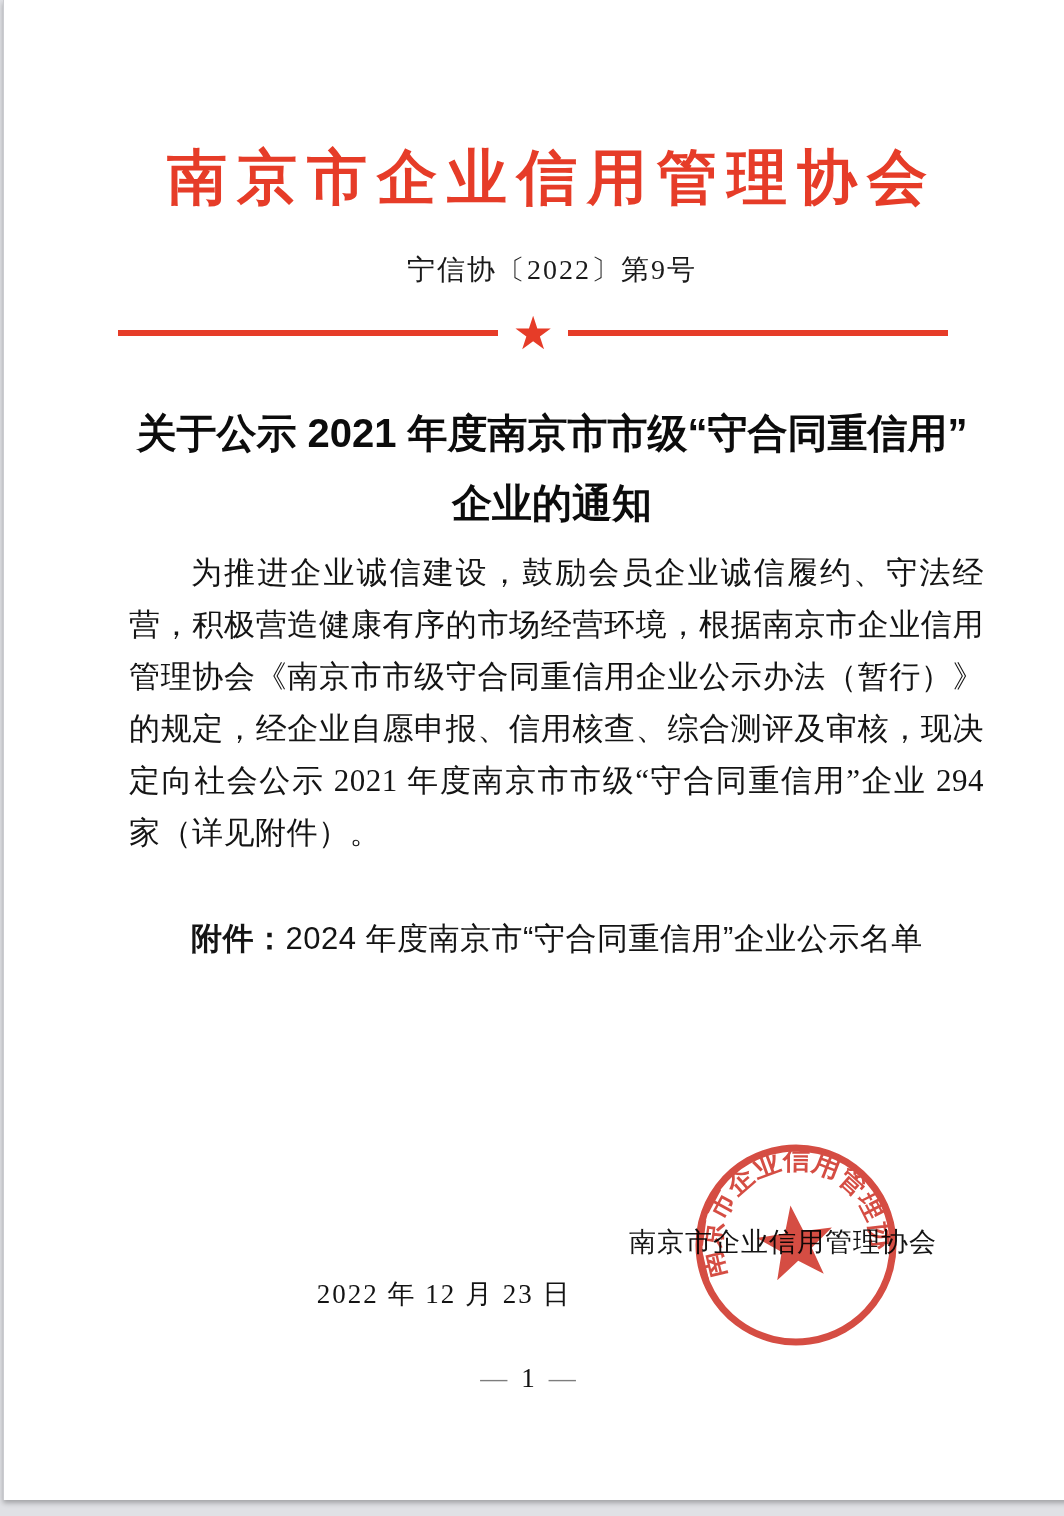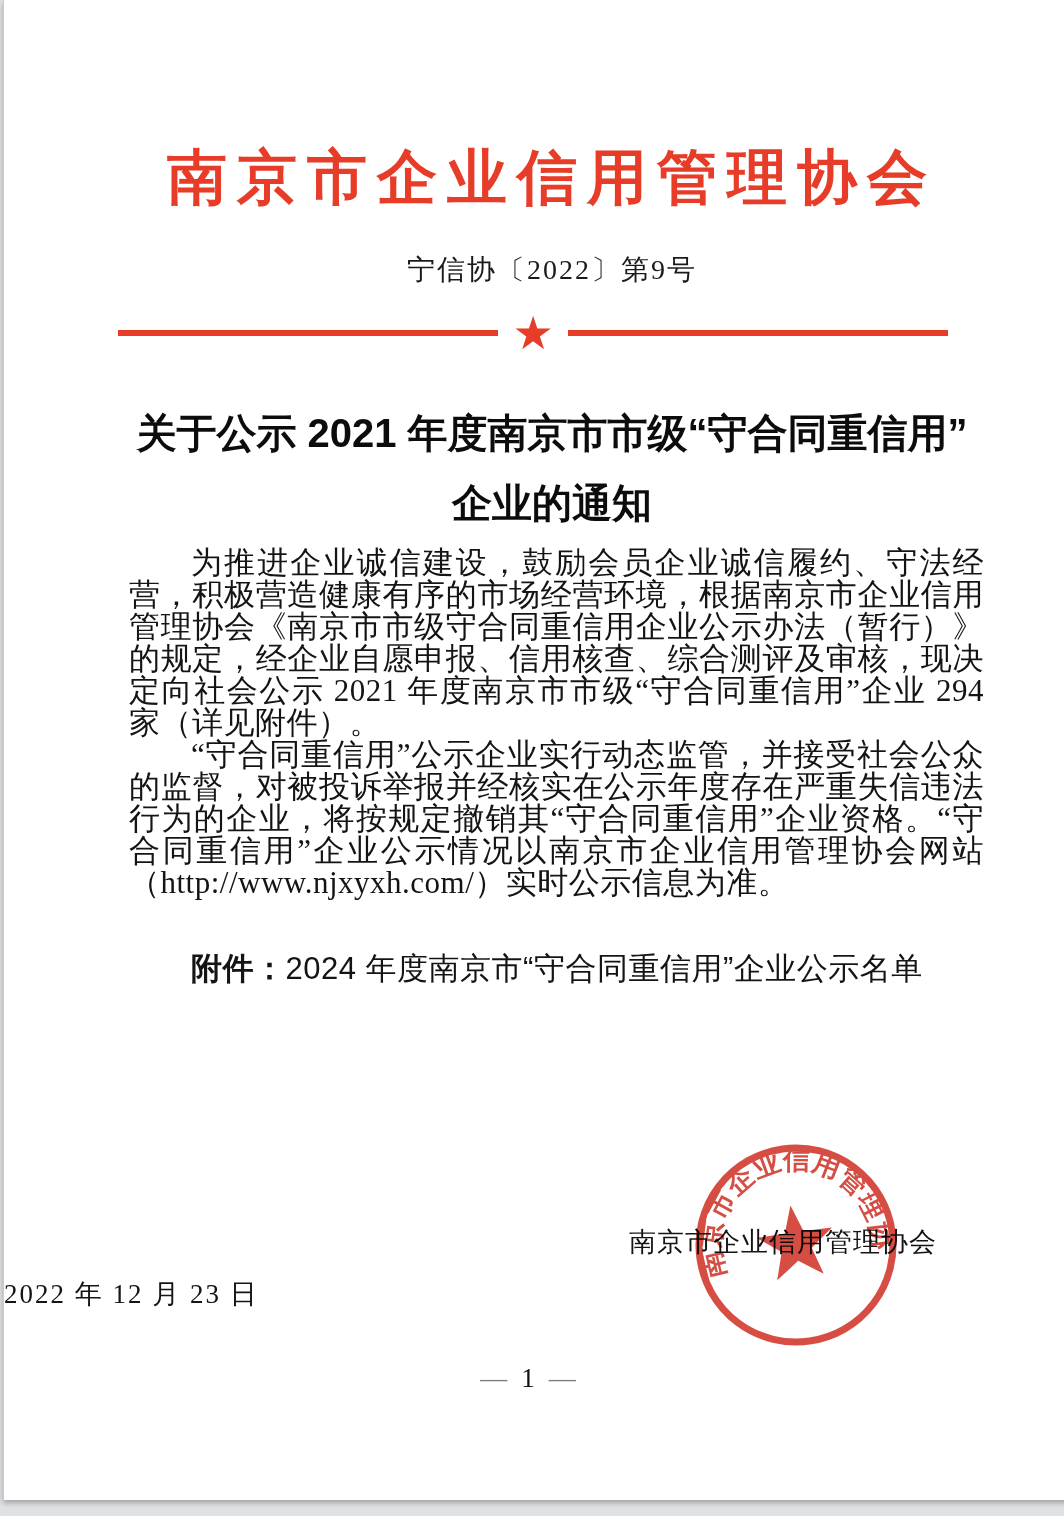--- a/index.html
+++ b/index.html
@@ -64,21 +64,21 @@
     font-family: "Liberation Sans", "DejaVu Sans", sans-serif;
     font-weight: bold;
     font-size: 40px;
     line-height: 70px;
     color: #0c0c0c;
   }
   .body-text {
     position: absolute;
     top: 547px; left: 125px; width: 855px;
     font-size: 31px;
-    line-height: 32px;
+    line-height: 52px;
     text-align: justify;
     color: #141414;
     letter-spacing: 0.5px;
   }
   .body-text p { text-indent: 2em; }
   .attachment {
     margin-top: 54px;
     text-indent: 2em;
   }
   .attachment .att-label {
@@ -95,21 +95,21 @@
     text-align: right;
     font-size: 27px;
     line-height: 40px;
     letter-spacing: 1px;
     color: #141414;
     z-index: 2;
   }
   .sign-date {
     position: absolute;
     top: 1274px; left: 0; right: 216px;
-    text-align: left;
+    text-align: center;
     font-size: 27px;
     line-height: 40px;
     letter-spacing: 2px;
     color: #141414;
     z-index: 2;
   }
   .seal {
     position: absolute;
     left: 687px; top: 1140px;
     width: 210px; height: 210px;
@@ -144,21 +144,20 @@
     <div class="bar"></div>
   </div>
 
   <div class="doc-title">
     <div>关于公示 2021 年度南京市市级“守合同重信用”</div>
     <div>企业的通知</div>
   </div>
 
   <div class="body-text">
     <p>为推进企业诚信建设，鼓励会员企业诚信履约、守法经营，积极营造健康有序的市场经营环境，根据南京市企业信用管理协会《南京市市级守合同重信用企业公示办法（暂行）》的规定，经企业自愿申报、信用核查、综合测评及审核，现决定向社会公示 2021 年度南京市市级“守合同重信用”企业 294 家（详见附件）。</p>
-    <p>“守合同重信用”公示企业实行动态监管，并接受社会公众的监督，对被投诉举报并经核实在公示年度存在严重失信违法行为的企业，将按规定撤销其“守合同重信用”企业资格。“守合同重信用”企业公示情况以南京市企业信用管理协会网站（http://www.njxyxh.com/）实时公示信息为准。</p>
     <div class="attachment">
       <span class="att-label">附件：</span><span class="att-text">2024 年度南京市“守合同重信用”企业公示名单</span>
     </div>
   </div>
 
   <div class="signature">南京市企业信用管理协会</div>
 
   <div class="sign-date">2022 年 12 月 23 日</div>
 
   <svg class="seal" viewBox="0 0 210 210" xmlns="http://www.w3.org/2000/svg">

